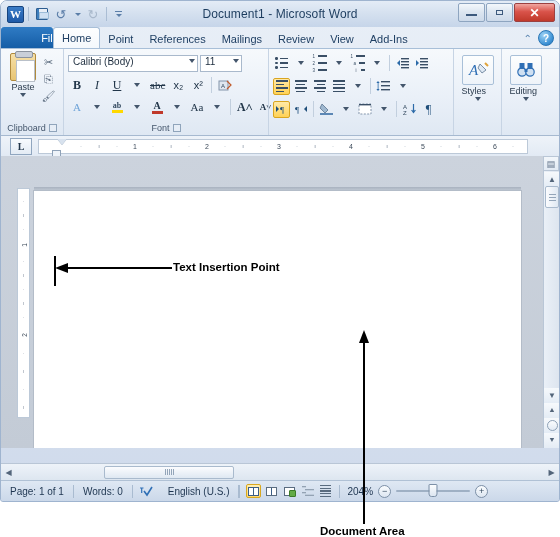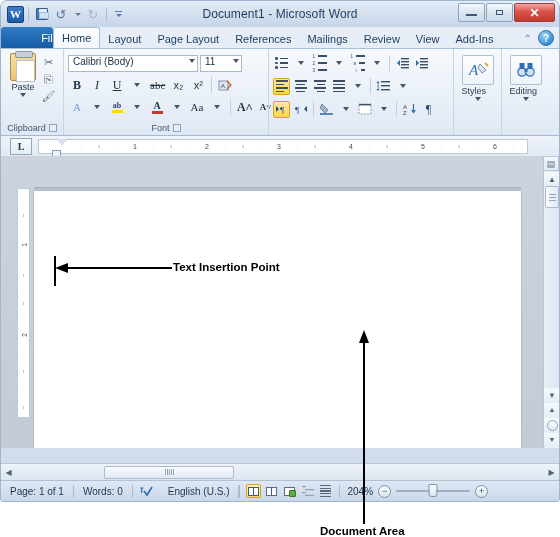--- a/index.html
+++ b/index.html
@@ -410,22 +410,21 @@
         </div>
         <div class="wc wc-close">
           <span>✕</span>
         </div>
       </div>
     </div>
 
     <div class="tabstrip">
       <div class="tab-file">File</div>
       <div class="tab active">Home</div>
-      <div class="tab">Layout</div>
-      <div class="tab">Page Layout</div>
+      <div class="tab">Point</div>
       <div class="tab">References</div>
       <div class="tab">Mailings</div>
       <div class="tab">Review</div>
       <div class="tab">View</div>
       <div class="tab">Add-Ins</div>
       <div class="tab-right">
         <span class="minimize-rib">⌃</span>
         <span class="help-btn">?</span>
       </div>
     </div>

